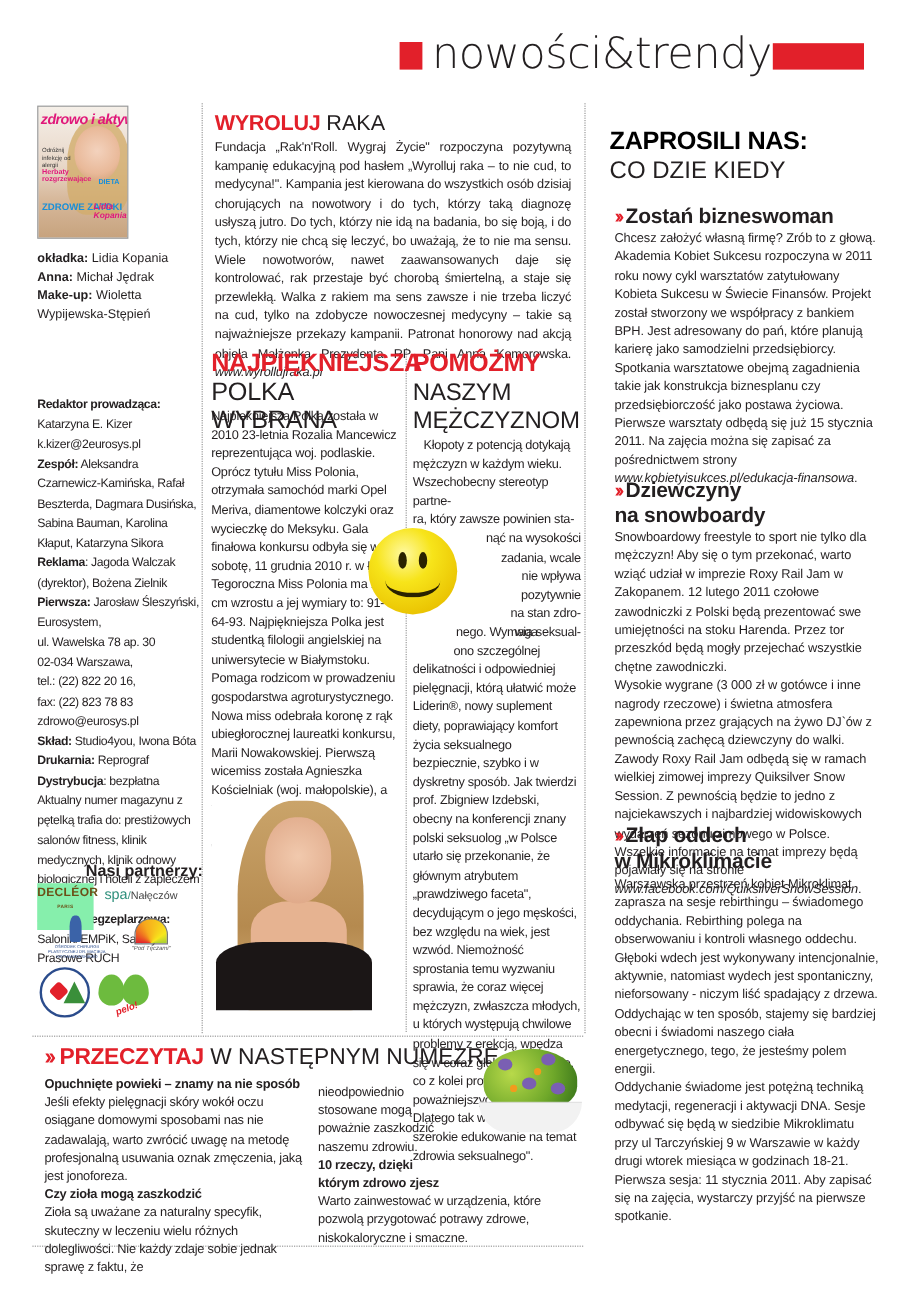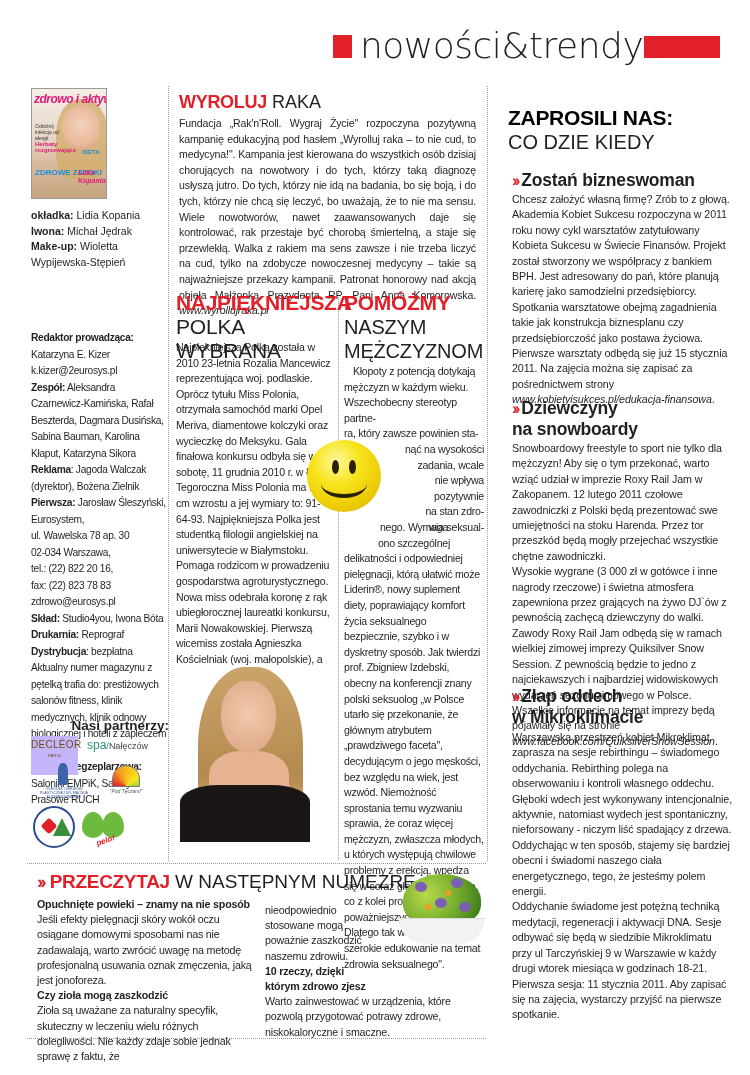--- a/index.html
+++ b/index.html
@@ -20,21 +20,21 @@
   #cover .z3{position:absolute;left:3px;top:34px;font-size:5px;color:#333;width:28px;line-height:6px}
   #cover .z4{position:absolute;left:3px;top:52px;font-size:6px;font-weight:bold;color:#e0187a;width:30px;line-height:6px}
   #cover .z5{position:absolute;left:50px;top:60px;font-size:6px;font-weight:bold;color:#1a8fd8}
   .credits{left:31px;top:208px;width:130px;font-size:10.5px;line-height:15.5px;font-family:"Liberation Sans Narrow","Liberation Sans",sans-serif}
   .credits b{font-weight:bold}
   .staff{left:31px;top:330px;width:138px;font-size:10.2px;line-height:16.5px;letter-spacing:-0.3px}
   .staff b{font-weight:bold}
   #vdots1{left:168px;top:86px;height:775px;border-left:1px dotted #999}
   #partners-title{left:31px;top:718px;width:138px;text-align:right;font-size:13.5px;font-weight:bold}
   .logo{position:absolute}
-  #logo-decleor{left:31px;top:736px;width:47px;height:39px;background:#c4b5fd;color:#6b4f16;font-size:10px;font-weight:normal;text-align:center;line-height:18px;letter-spacing:.3px}
+  #logo-decleor{left:31px;top:736px;width:47px;height:39px;background:#86efac;color:#6b4f16;font-size:10px;font-weight:bold;text-align:center;line-height:18px;letter-spacing:.3px}
   #logo-decleor small{display:block;font-size:4px;line-height:3px;color:#6b4f16}
   #logo-spa{left:87px;top:738px;font-size:12px;color:#2d8f7b;white-space:nowrap}
   #logo-spa span{font-size:9px;color:#444}
   #logo-klinika{left:33px;top:763px;width:62px;height:38px}
   #logo-klinika .fig{position:absolute;left:25px;top:0;width:10px;height:22px;border-radius:40% 40% 20% 20%;background:#3b63a8}
   #logo-klinika .txt{position:absolute;left:0;top:24px;width:62px;font-size:3.5px;line-height:4px;color:#2b4c8c;text-align:center}
   #logo-rainbow{left:108px;top:763px;width:36px;height:32px}
   #logo-rainbow .arc{position:absolute;left:4px;top:2px;width:28px;height:22px;border-radius:14px 14px 0 0;background:conic-gradient(from 270deg at 50% 100%,#e2202a,#f7a91c,#f7e71c,#57b947,#2d9fd8,#6a3f9a);border:1px solid #777}
   #logo-rainbow .tx{position:absolute;left:0;top:25px;width:36px;font-size:5px;text-align:center;color:#555;font-style:italic}
   #logo-zespol{left:33px;top:806px;width:42px;height:42px;border-radius:50%;border:2px solid #2b4c8c;background:#fff}
@@ -116,21 +116,21 @@
   <div class="ct">zdrowo i aktywnie</div>
   <div class="z3">Odróżnij infekcję od alergii</div>
   <div class="z4">Herbaty rozgrzewające</div>
   <div class="z5">DIETA</div>
   <div class="z1">ZDROWE ZATOKI</div>
   <div class="z2">Lidia Kopania</div>
 </div>
 
 <div class="abs credits">
   <div><b>okładka:</b> <span>Lidia Kopania</span></div>
-  <div><b>Iwona:</b> <span>Michał Jędrak</span></div>
+  <div><b>Anna:</b> <span>Michał Jędrak</span></div>
   <div><b>Make-up:</b> <span>Wioletta Wypijewska-Stępień</span></div>
 </div>
 
 <div class="abs staff">
   <div><b>Redaktor prowadząca:</b></div>
   <div>Katarzyna E. Kizer</div>
   <div>k.kizer@2eurosys.pl</div>
   <div><b>Zespół:</b> <span>Aleksandra Czarnewicz-Kamińska, Rafał Beszterda, Dagmara Dusińska, Sabina Bauman, Karolina Kłaput, Katarzyna Sikora</span></div>
   <div><b>Reklama</b><span>: Jagoda Walczak (dyrektor), Bożena Zielnik</span></div>
   <div><b>Pierwsza:</b> <span>Jarosław Śleszyński, Eurosystem,</span></div>

